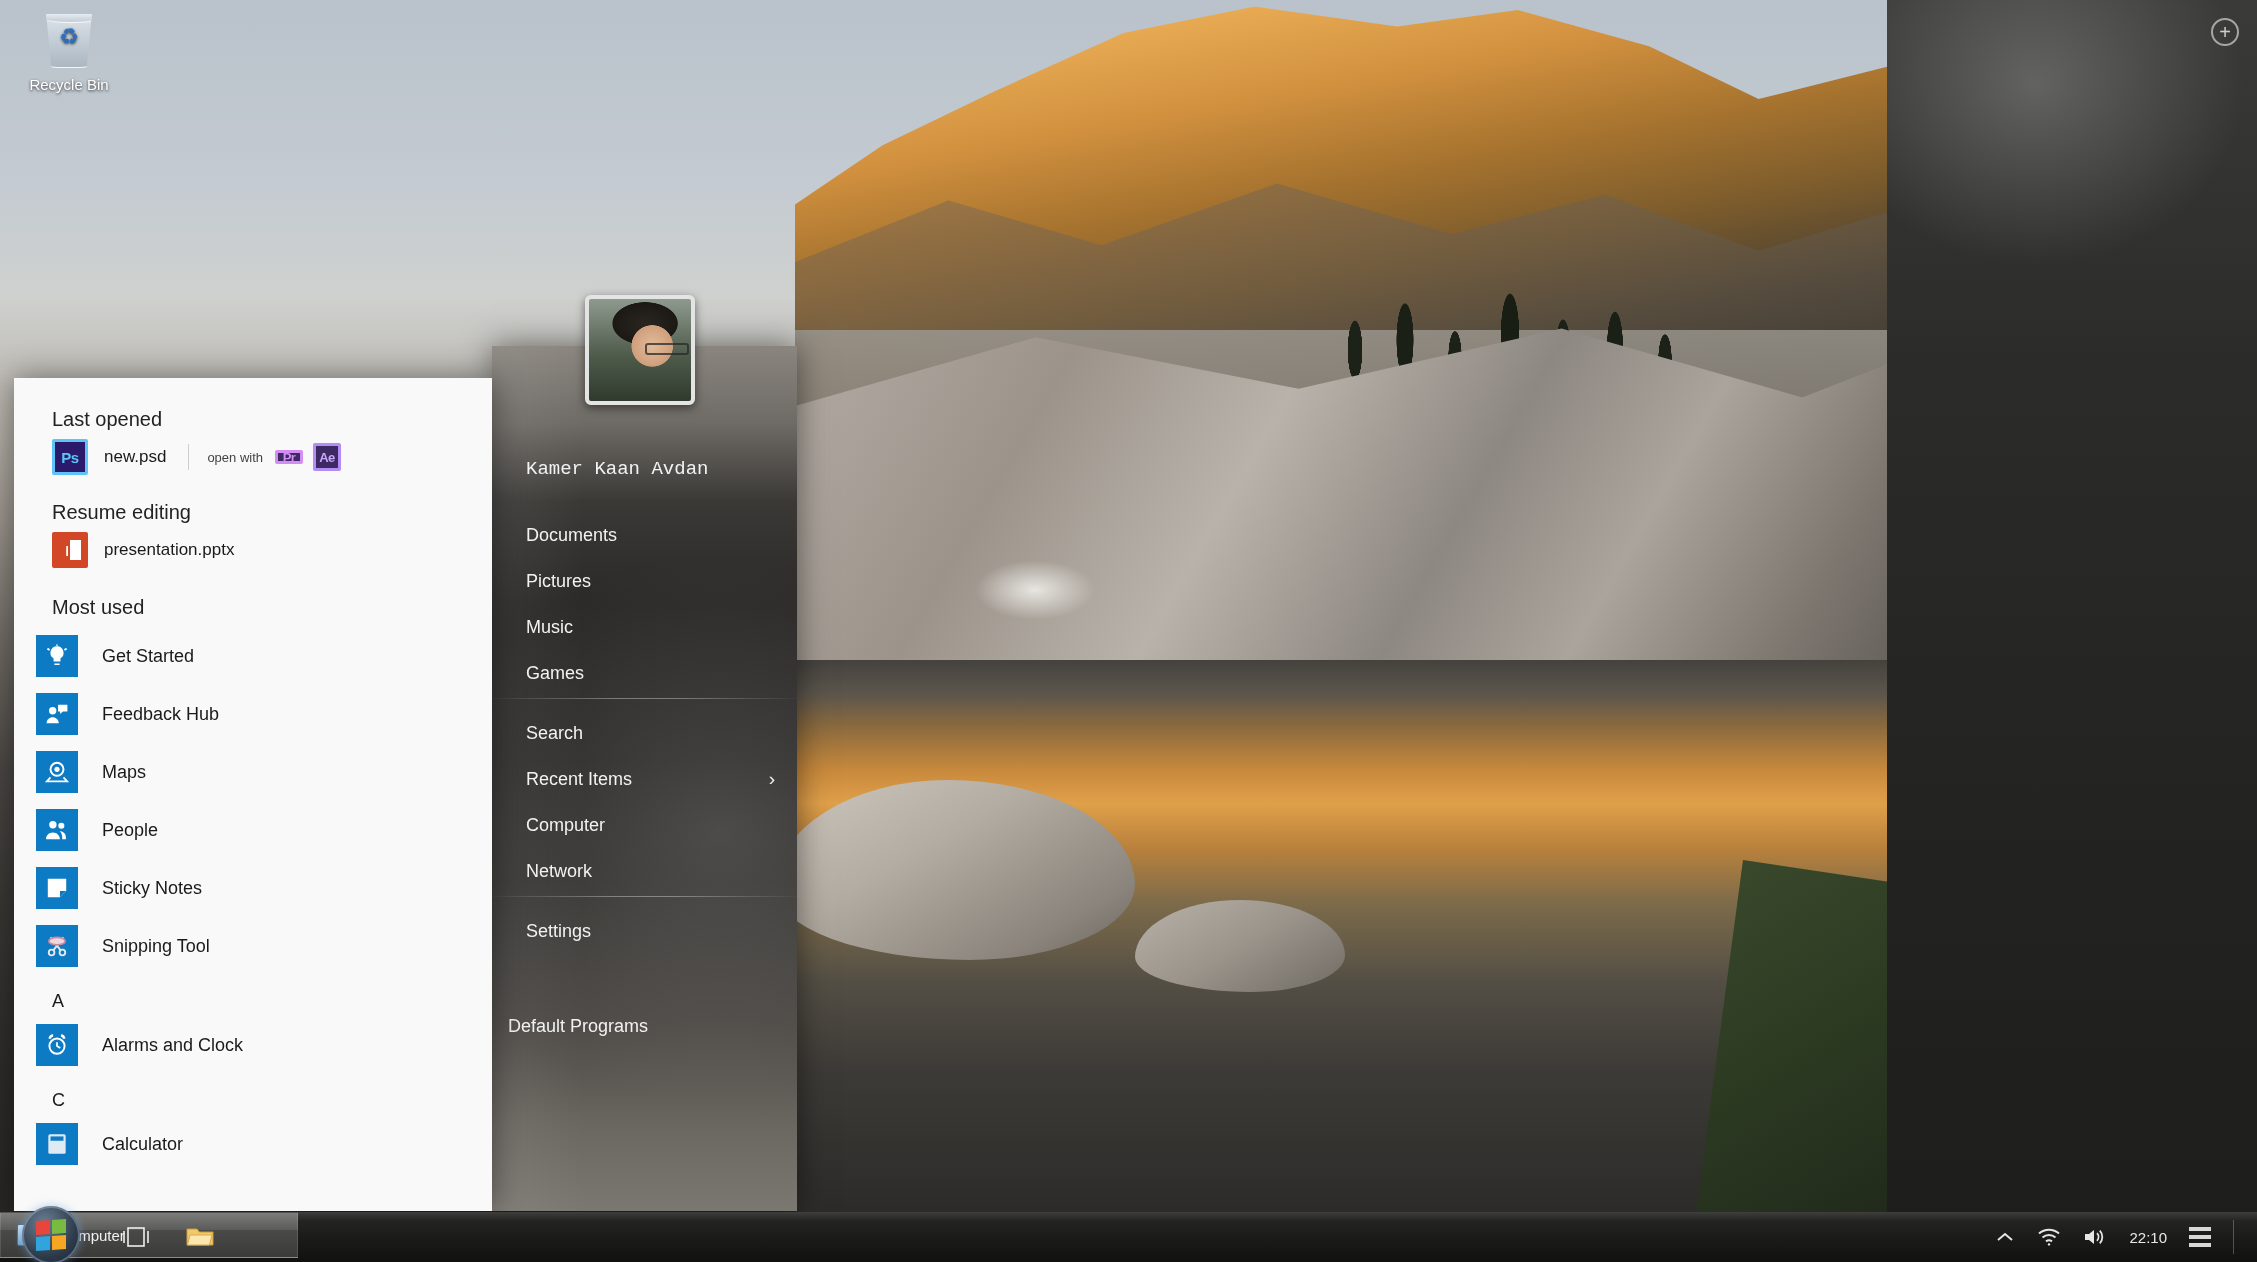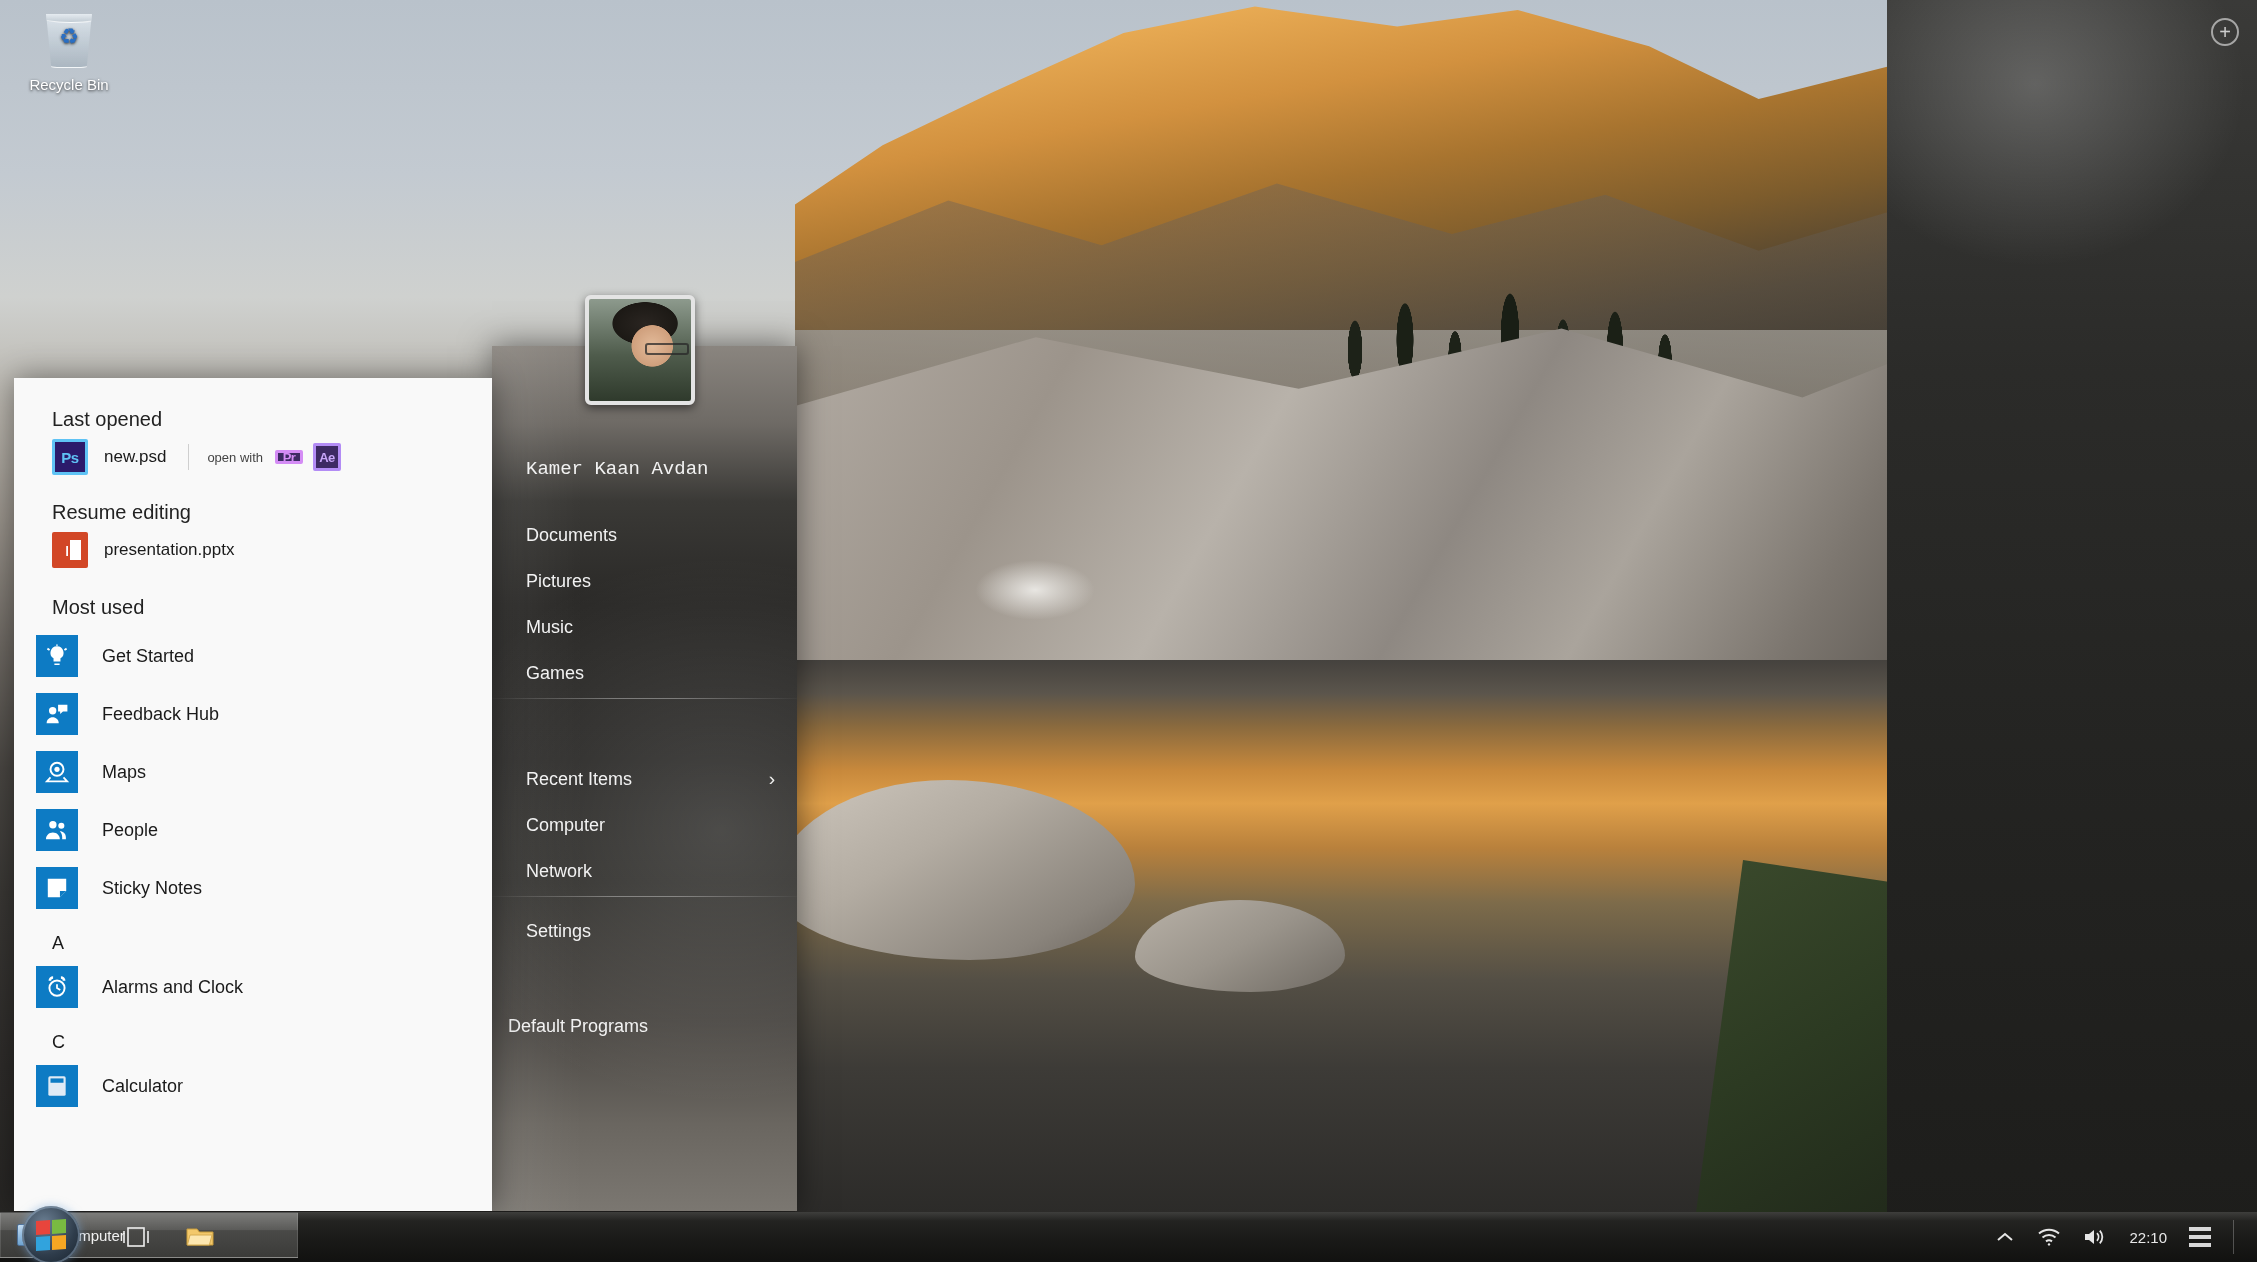--- a/index.html
+++ b/index.html
@@ -266,20 +266,23 @@
     <div class="dark-item" style="top:212px;">
       <span>Pictures</span>
     </div>
     <div class="dark-item" style="top:258px;">
       <span>Music</span>
     </div>
     <div class="dark-item" style="top:304px;">
       <span>Games</span>
     </div>
     <div class="dark-sep" style="top:352px;"></div>
+    <div class="dark-item" style="top:364px;">
+      <span>Search</span>
+    </div>
     <div class="dark-item" style="top:410px;">
       <span>Recent Items</span>
       <span class="chev">›</span>
     </div>
     <div class="dark-item" style="top:456px;">
       <span>Computer</span>
     </div>
     <div class="dark-item" style="top:502px;">
       <span>Network</span>
     </div>
@@ -364,20 +367,31 @@
     <div class="app-row">
       <div class="app-tile">
         <svg class="gico" viewBox="0 0 24 24" fill="#fff">
             <path d="M3.5 3.5h17v11.2l-5.8 5.8H3.5V3.5z"></path>
             <path d="M14.7 20.5v-5.8h5.8l-5.8 5.8z" fill="#0d7bc4"></path>
           </svg>
       </div>
       <span class="app-label">Sticky Notes</span>
     </div>
 
+    <div class="app-row">
+      <div class="app-tile">
+        <svg class="gico" viewBox="0 0 24 24" fill="none" stroke="#e8e8ee" stroke-width="1.7">
+            <circle cx="7" cy="18" r="2.6"></circle>
+            <circle cx="17" cy="18" r="2.6"></circle>
+            <path d="M8.6 16L18 4M15.4 16L6 4"></path>
+            <ellipse cx="12" cy="7.5" rx="7.5" ry="3.4" fill="#f1d7dd" stroke="#c98a9d"></ellipse>
+          </svg>
+      </div>
+      <span class="app-label">Snipping Tool</span>
+    </div>
 
     <div class="alpha-head">A</div>
     <div class="app-row">
       <div class="app-tile">
         <svg class="gico" viewBox="0 0 24 24" fill="none" stroke="#fff" stroke-width="1.8">
             <circle cx="12" cy="13" r="7"></circle>
             <path d="M12 9.4V13l3 1.8" stroke-width="1.6"></path>
             <path d="M5.4 6.2a3 3 0 0 1 3-3M18.6 6.2a3 3 0 0 0-3-3" stroke-width="2.4"></path>
           </svg>
       </div>

